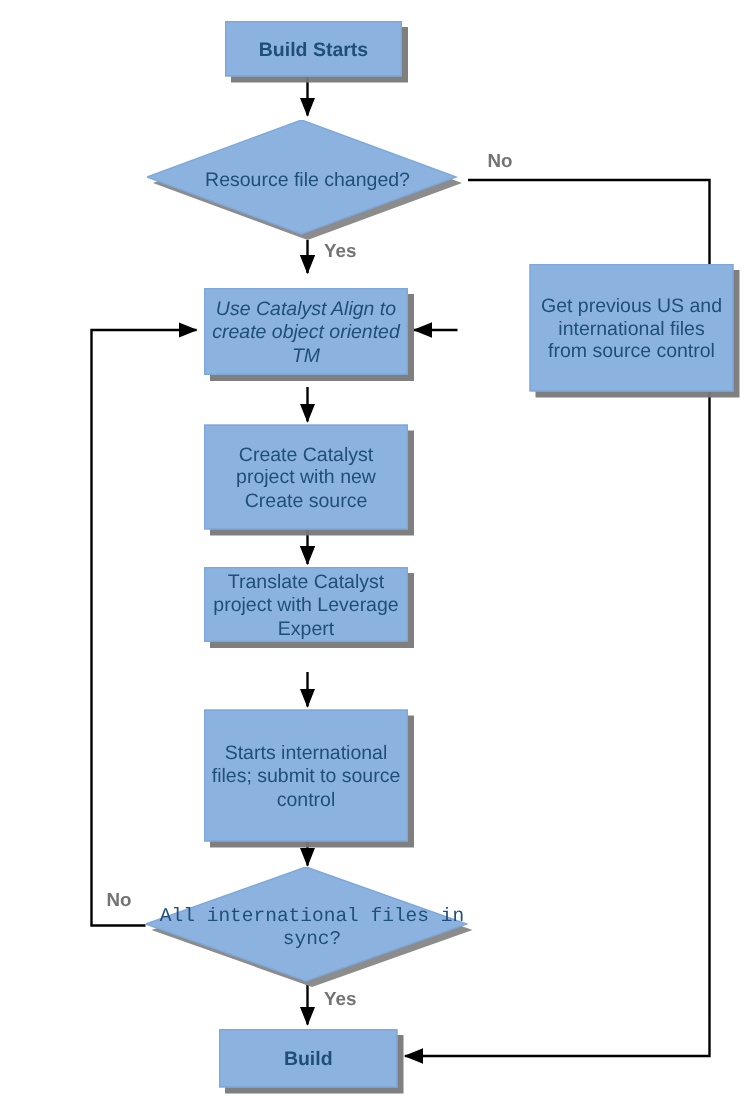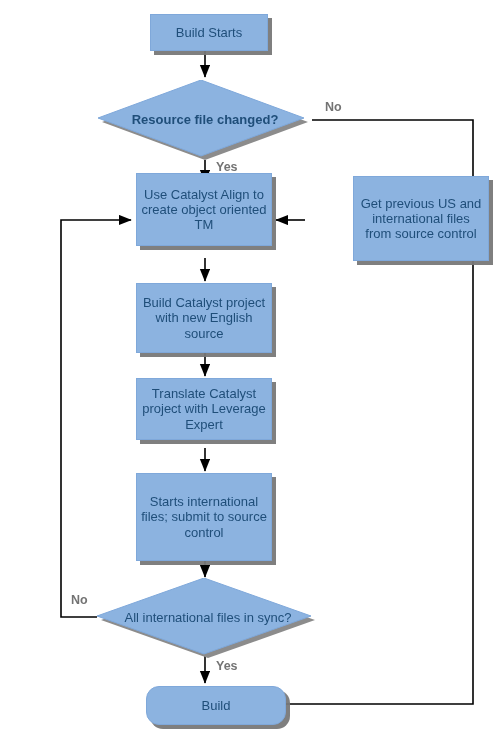--- a/index.html
+++ b/index.html
@@ -35,21 +35,21 @@
     font-size: 13px;
     line-height: 1.18;
     z-index: 3;
   }
   .rect {
     background: #8CB3E0;
     border: 1px solid #7FA8DA;
     box-shadow: 4px 4px 0 0 rgba(120,120,120,0.95);
   }
   .rect.bold {
-    font-weight: normal;
+    font-weight: bold;
   }
   .diamond-wrap {
     position: absolute;
     z-index: 3;
   }
   .diamond-label {
     position: absolute;
     left: 0;
     top: 0;
     width: 100%;
@@ -113,66 +113,66 @@
 
   <div class="node rect bold" style="left:150px; top:14px; width:118px; height:37px;">
     <span class="txt">Build Starts</span>
   </div>
 
   <div class="diamond-wrap" style="left:98px; top:80px; width:214px; height:80px;">
     <svg width="214" height="80" viewBox="0 0 214 80">
       <polygon points="107,4 210,42 107,80 4,42" fill="#8C8C8C"></polygon>
       <polygon points="103,0 206,38 103,76 0,38" fill="#8CB3E0" stroke="#7FA8DA" stroke-width="1"></polygon>
     </svg>
-    <div class="diamond-label" style="padding-right:5px; padding-bottom:5px;font-weight:bold;">
+    <div class="diamond-label" style="padding-right:5px; padding-bottom:5px;">
       <span class="txt">Resource file changed?</span>
     </div>
   </div>
 
   <div class="edge-label" style="left:325px; top:100px;">
     <span>No</span>
   </div>
   <div class="edge-label" style="left:216px; top:160px;">
     <span>Yes</span>
   </div>
 
-  <div class="node rect" style="left:136px; top:173px; width:136px; height:73px;">
+  <div class="node rect" style="left:136px; top:192px; width:136px; height:58px;font-style:italic;">
     <span class="txt">Use Catalyst Align to create object oriented TM</span>
   </div>
 
   <div class="node rect" style="left:305px; top:176px; width:136px; height:85px;margin-left:48px;">
     <span class="txt">Get previous US and international files from source control</span>
   </div>
 
   <div class="node rect" style="left:136px; top:283px; width:136px; height:70px;">
-    <span class="txt">Build Catalyst project with new English source</span>
+    <span class="txt">Create Catalyst project with new Create source</span>
   </div>
 
-  <div class="node rect" style="left:136px; top:378px; width:136px; height:62px;">
+  <div class="node rect" style="left:136px; top:378px; width:136px; height:50px;">
     <span class="txt">Translate Catalyst project with Leverage Expert</span>
   </div>
 
   <div class="node rect" style="left:136px; top:473px; width:136px; height:88px;">
     <span class="txt">Starts international files; submit to source control</span>
   </div>
 
-  <div class="diamond-wrap" style="left:97px; top:578px; width:222px; height:80px;">
+  <div class="diamond-wrap" style="left:97px; top:578px; width:222px; height:80px;font-family:Liberation Mono, monospace;">
     <svg width="222" height="80" viewBox="0 0 222 80">
       <polygon points="111,4 218,42 111,80 4,42" fill="#8C8C8C"></polygon>
       <polygon points="107,0 214,38 107,76 0,38" fill="#8CB3E0" stroke="#7FA8DA" stroke-width="1"></polygon>
     </svg>
     <div class="diamond-label" style="padding-right:5px; padding-bottom:5px;">
       <span class="txt">All international files in sync?</span>
     </div>
   </div>
 
   <div class="edge-label" style="left:71px; top:593px;">
     <span>No</span>
   </div>
   <div class="edge-label" style="left:216px; top:659px;">
     <span>Yes</span>
   </div>
 
-  <div class="node rect bold" style="left:146px; top:686px; width:140px; height:39px;border-radius:13px;">
+  <div class="node rect bold" style="left:146px; top:686px; width:119px; height:39px;">
     <span class="txt">Build</span>
   </div>
 
 </div>
 
 </body></html>

